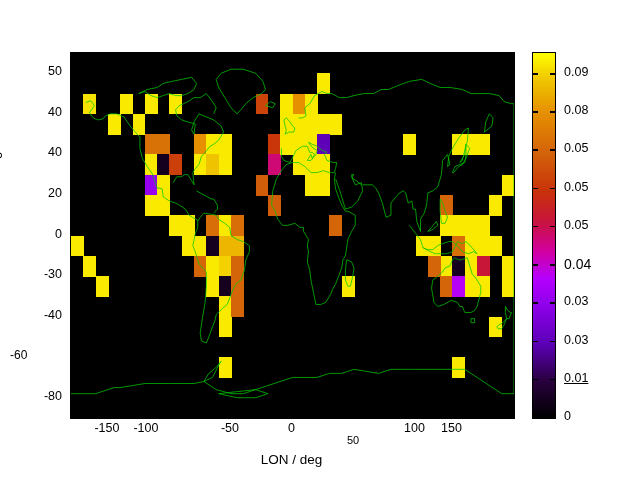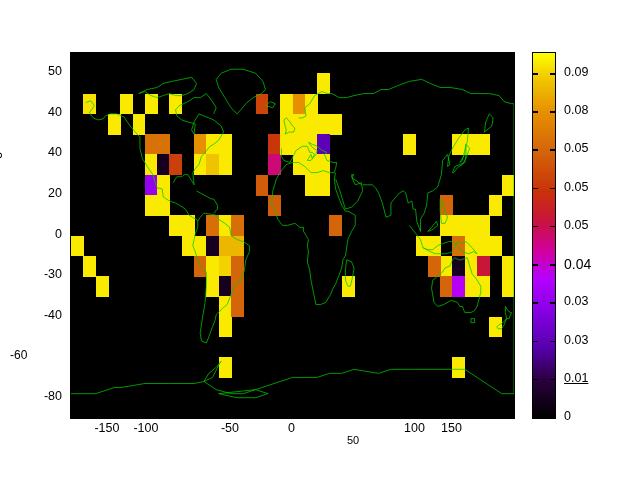--- a/index.html
+++ b/index.html
@@ -29,20 +29,21 @@
               border:1px solid #000;}
   #cbar-grad{position:absolute;left:0;top:0;width:100%;height:100%;}
 </style>
 </head>
 <body>
 
 <div id="root">
 
 
   <div id="ylabel">LAT / deg</div>
+  <div id="xlabel">LON / deg</div>
 
   <div id="yticks-layer">
       <div style="position: absolute; left: 10px; width: 52px; text-align: right; font-size: 12.5px; color: rgb(0, 0, 0); top: 64.2778px;">50</div>
       <div class="tickmark" style="position: absolute; background: rgb(255, 255, 255); left: 71px; top: 72.2778px; width: 5px; height: 1px;"></div>
       <div class="tickmark" style="position: absolute; background: rgb(255, 255, 255); left: 508px; top: 72.2778px; width: 5px; height: 1px;"></div>
       <div style="position: absolute; left: 10px; width: 52px; text-align: right; font-size: 12.5px; color: rgb(0, 0, 0); top: 104.833px;">40</div>
       <div class="tickmark" style="position: absolute; background: rgb(255, 255, 255); left: 71px; top: 112.833px; width: 5px; height: 1px;"></div>
       <div class="tickmark" style="position: absolute; background: rgb(255, 255, 255); left: 508px; top: 112.833px; width: 5px; height: 1px;"></div>
       <div style="position: absolute; left: 10px; width: 52px; text-align: right; font-size: 12.5px; color: rgb(0, 0, 0); top: 145.389px;">40</div>
       <div class="tickmark" style="position: absolute; background: rgb(255, 255, 255); left: 71px; top: 153.389px; width: 5px; height: 1px;"></div>

